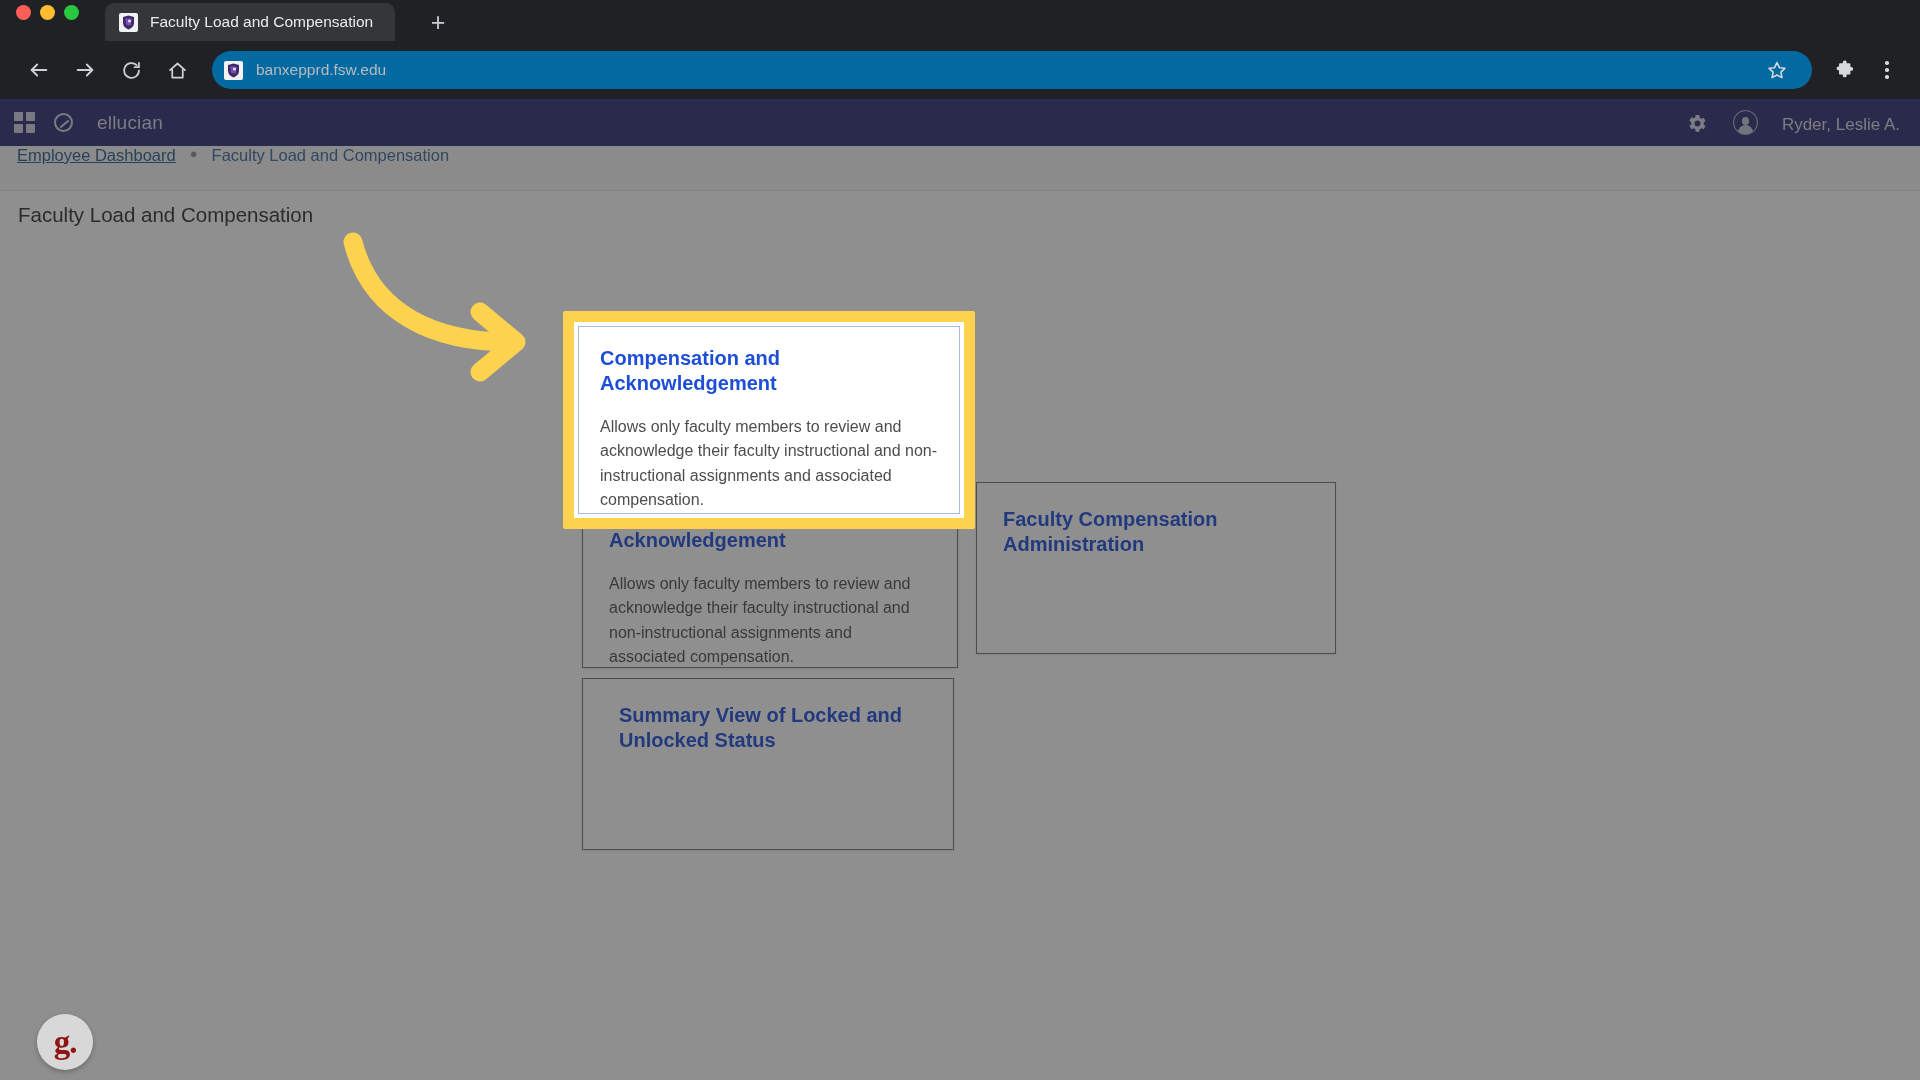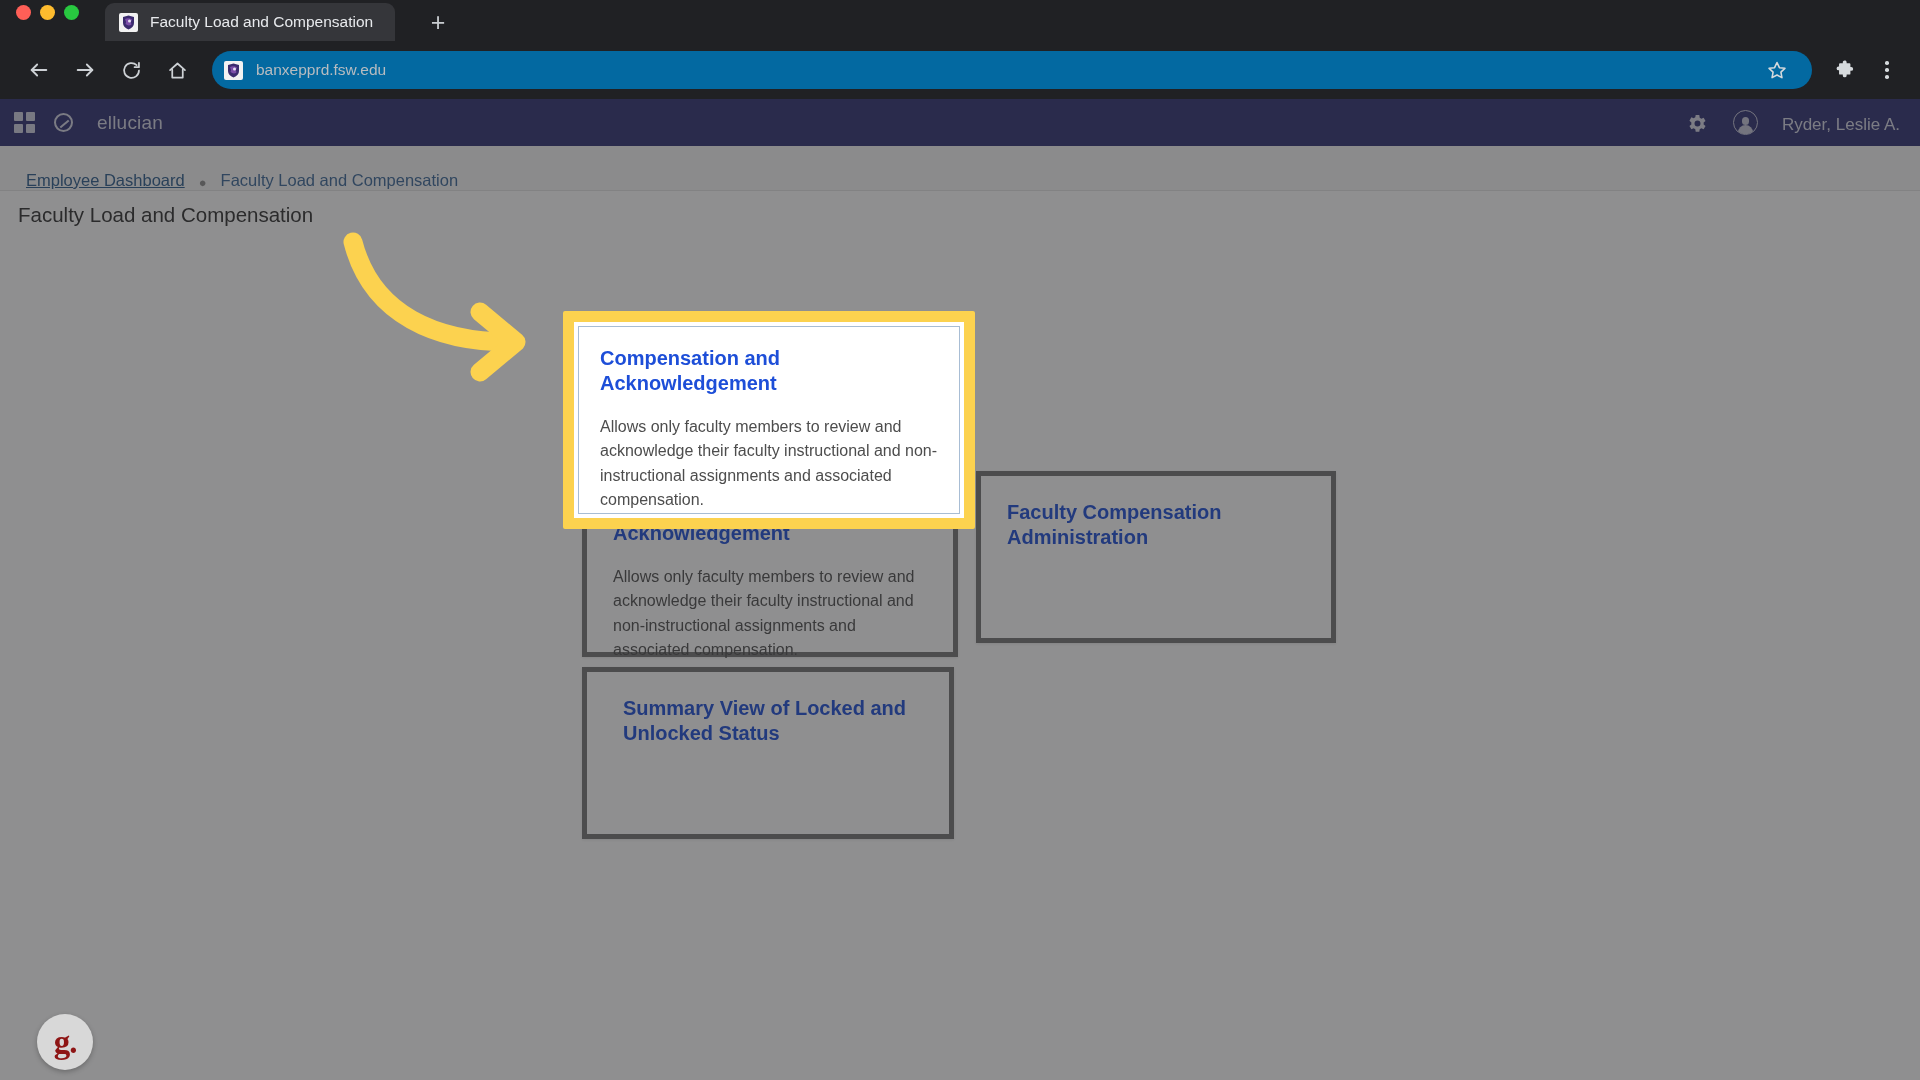--- a/index.html
+++ b/index.html
@@ -168,22 +168,22 @@
     left: 4px; top: -8px;
     width: 7.5px; height: 7.5px; border-radius: 50%;
     background: #c6c7da;
   }
   #user-name { font-size: 17px; color: #d6d7e5; white-space: nowrap; }
 
   
   #breadcrumb {
     height: 45px;
     background: #f7f7f7;
-    display: flex; align-items: flex-end;
-    padding: 0 26px;
+    display: flex; align-items: flex-start;
+    padding: 0 17px;
     gap: 14px;
     font-size: 16.5px;
     border-bottom: 1px solid #e4e4e4;
   }
   #crumb-link { color: #2b5b8c; text-decoration: underline; white-space: nowrap; }
   #crumb-sep { color: #8d8d8d; font-size: 13px; }
   #crumb-current { color: #3b6899; white-space: nowrap; }
 
   
   #page-title {
@@ -197,23 +197,24 @@
 
   
   #card-canvas {
     position: relative;
     background: #ffffff;
     height: 100%;
   }
   .card {
     position: absolute;
     background: #ffffff;
-    border: 5px solid #737373;
+    border: 1px solid #737373;
     box-shadow: 0 1px 3px rgba(0,0,0,.10);
     padding: 24px 26px 22px 26px;
+    margin-top: 11px;
   }
   .card-title {
     font-size: 20px;
     color: #1d4ed8;
     font-weight: 600;
     margin-bottom: 19px;
     line-height: 1.25;
   }
   .card-body {
     font-size: 16px;

